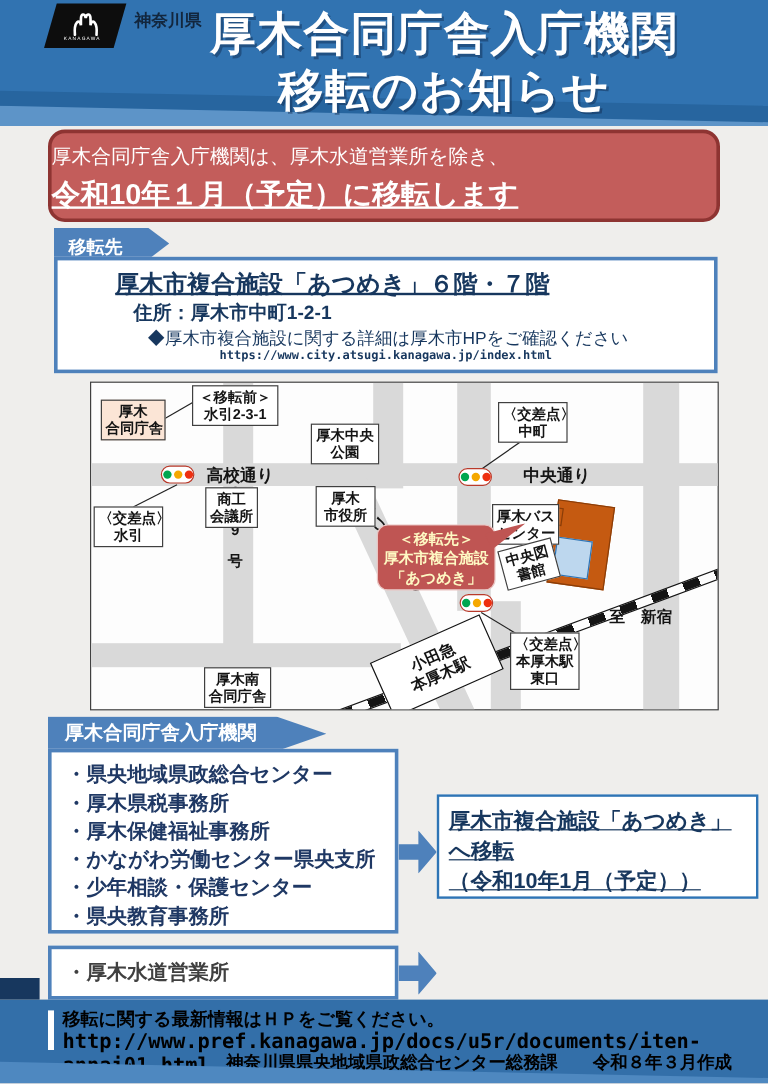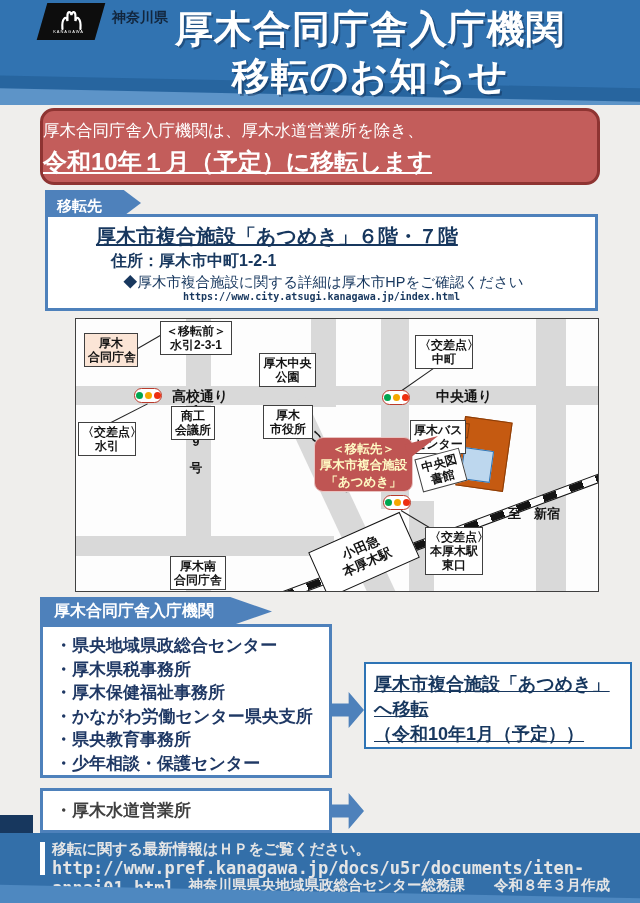--- a/index.html
+++ b/index.html
@@ -82,21 +82,21 @@
     border:2px solid #2e74b5;box-sizing:border-box;color:#17375e;padding:8px 6px 0 8px;}
   .movebox div{font-size:18px;font-weight:bold;text-decoration:underline;line-height:25px;}
   .waterbox{position:absolute;left:40px;top:788px;width:292px;height:45px;background:#fff;
     border:3.5px solid #4e81bb;box-sizing:border-box;display:flex;align-items:center;padding-left:12px;}
   .waterbox span{font-size:17px;font-weight:600;color:#404040;}
   .statusbox{position:absolute;left:364px;top:788px;width:268px;height:45px;background:#fff;
     border:2px solid #2e74b5;box-sizing:border-box;display:flex;align-items:center;padding-left:12px;}
   .statusbox span{font-size:21px;font-weight:bold;color:#8e3432;text-decoration:underline;}
 
   
-  .footer{position:absolute;left:0;top:833px;width:640px;height:70px;background:#336fa9;color:#e5e5e5;}
+  .footer{position:absolute;left:0;top:833px;width:640px;height:70px;background:#336fa9;color:#000000;}
   .footer .navyacc{position:absolute;left:0;top:-18px;width:33px;height:18px;background:#17375e;}
   .footer .bar{position:absolute;left:40px;top:9px;width:4.5px;height:33px;background:#fff;}
   .footer .ntc{position:absolute;left:52px;top:7px;font-size:15px;font-weight:600;}
   .footer .furl{position:absolute;left:52px;top:25px;font-size:17px;font-weight:bold;font-family:"DejaVu Sans Mono",monospace;}
   .footer .crd{position:absolute;left:0;right:30px;top:43px;text-align:right;font-size:14.5px;font-weight:600;}
   .footer .fsw{position:absolute;left:0;bottom:0;width:100%;height:26px;background:#4e88c0;
     clip-path:polygon(0 30%,100% 82%,100% 100%,0 100%);}
 </style>
 </head>
 <body>
@@ -240,22 +240,22 @@
   </div>
 
   <div class="tag agc">
     <span>厚木合同庁舎入庁機関</span>
   </div>
   <div class="agcbox">
     <div>・県央地域県政総合センター</div>
     <div>・厚木県税事務所</div>
     <div>・厚木保健福祉事務所</div>
     <div>・かながわ労働センター県央支所</div>
+    <div>・少年相談・保護センター</div>
     <div>・県央教育事務所</div>
-    <div>・少年相談・保護センター</div>
   </div>
 
   <div class="barrow" style="left:332px;top:692px;"></div>
 
   <div class="movebox">
     <div>厚木市複合施設「あつめき」へ移転</div>
     <div>（令和10年1月（予定））</div>
   </div>
 
   <div class="waterbox">

